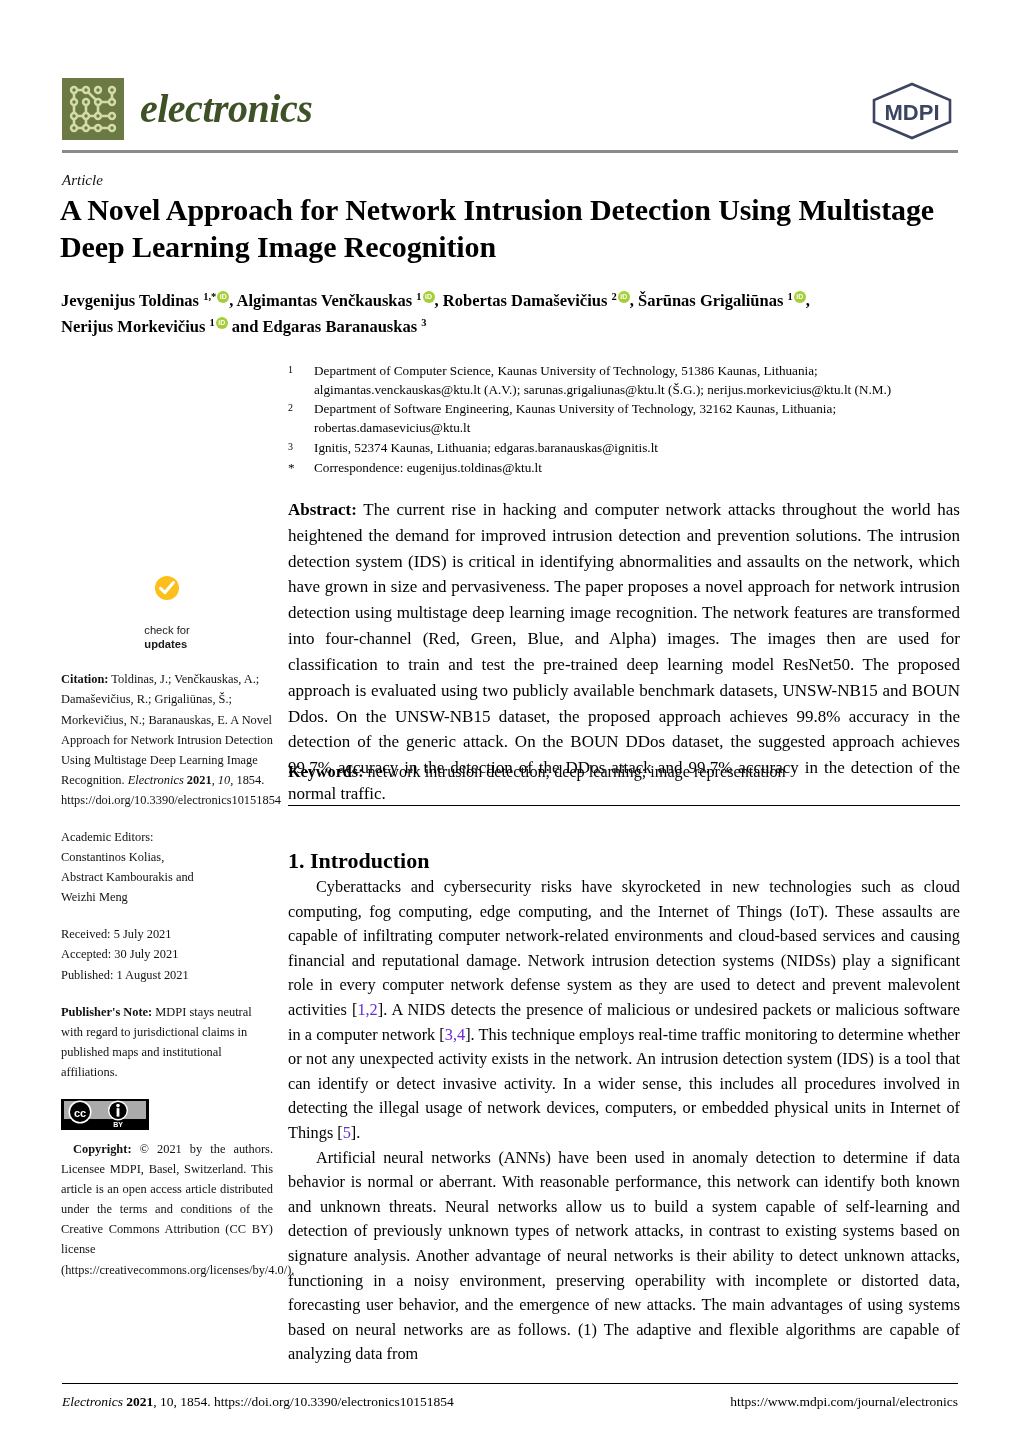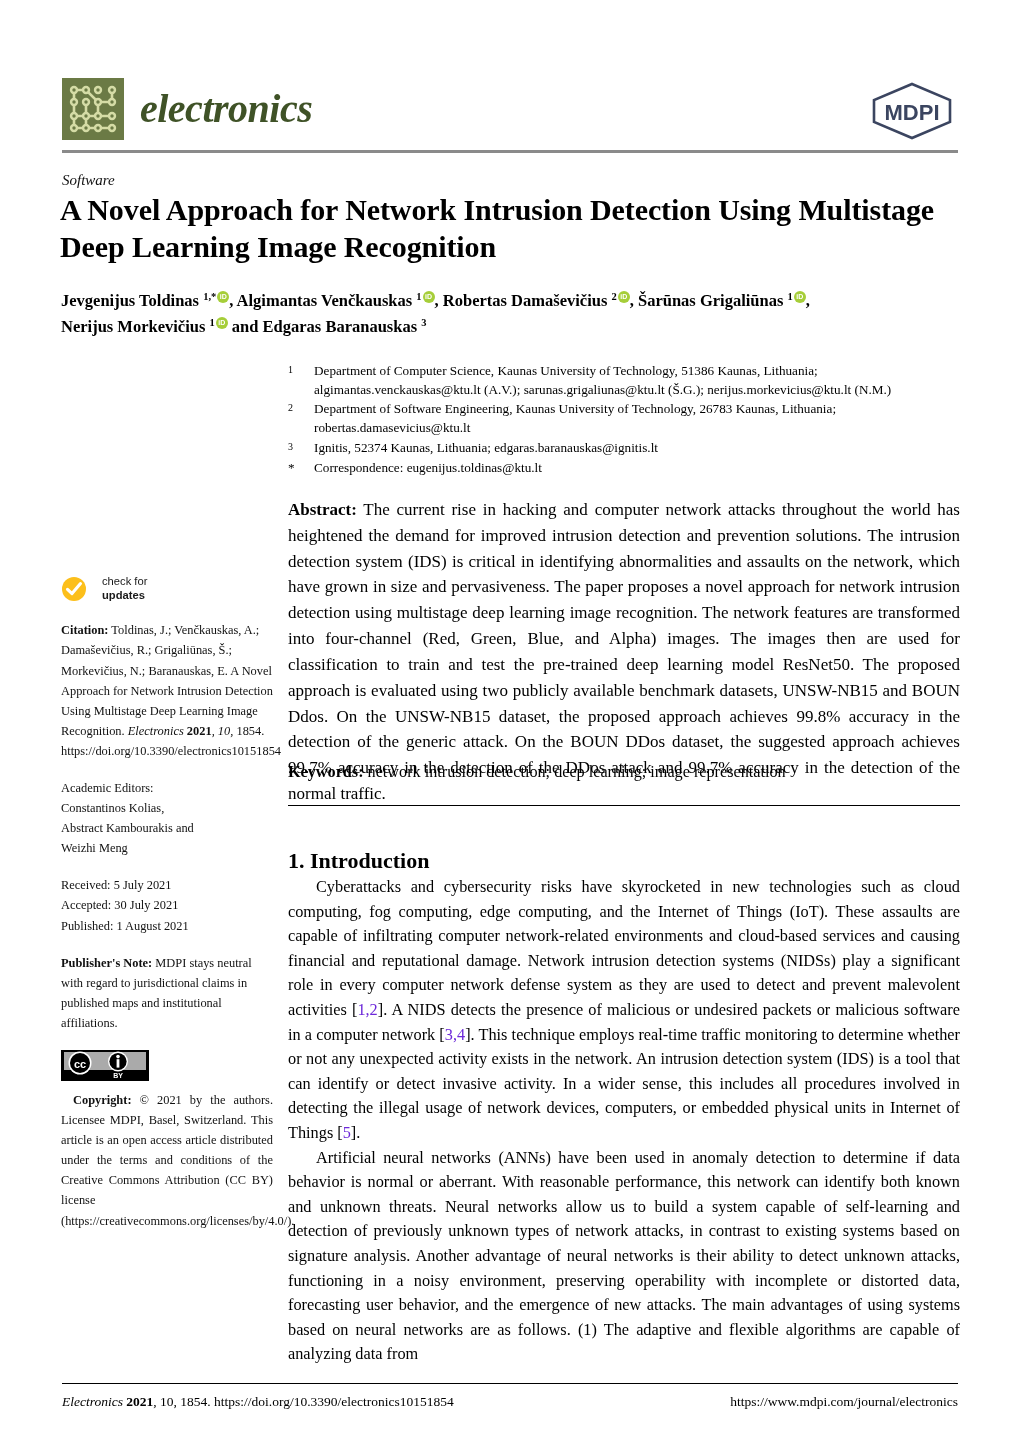--- a/index.html
+++ b/index.html
@@ -220,22 +220,23 @@
     top: 575px;
     width: 212px;
     font-family: "Liberation Serif", "DejaVu Serif", serif;
     font-size: 12.4px;
     line-height: 1.62;
     color: #111;
   }
   .cfu {
     display: flex;
     align-items: center;
-    gap: 15px;
+    gap: 23px;
     margin-bottom: 18px;
+    flex-direction: column;
   }
   .cfu-check {
     width: 26px; height: 26px;
     flex: none;
   }
   .cfu-text {
     font-family: "Liberation Sans", "DejaVu Sans", sans-serif;
     font-size: 11.2px;
     line-height: 1.22;
     color: #1a1a1a;
@@ -344,35 +345,35 @@
 
     <div class="mdpi-logo">
       <svg width="92" height="62" viewBox="0 0 92 62" aria-hidden="true">
         <path d="M46 4 L84 20 L84 42 L46 58 L8 42 L8 20 Z" fill="none" stroke="#3b4560" stroke-width="2.6"></path>
         <text x="46" y="40" text-anchor="middle" font-family="Liberation Sans, sans-serif" font-size="22" font-weight="700" fill="#3b4560">MDPI</text>
       </svg>
     </div>
   </div>
   <div class="header-rule"></div>
 
-  <div class="article-kicker">Software</div>
+  <div class="article-kicker">Article</div>
   <div class="paper-title">A Novel Approach for Network Intrusion Detection Using Multistage Deep Learning Image Recognition</div>
 
   <div class="authors">
     <span>Jevgenijus Toldinas </span><sup>1,*</sup><span class="orcid"></span><span>, Algimantas Venčkauskas </span><sup>1</sup><span class="orcid"></span><span>, Robertas Damaševičius </span><sup>2</sup><span class="orcid"></span><span>, Šarūnas Grigaliūnas </span><sup>1</sup><span class="orcid"></span><span>,</span><br><span>Nerijus Morkevičius </span><sup>1</sup><span class="orcid"></span><span> and Edgaras Baranauskas </span><sup>3</sup>
   </div>
 
   <div class="affiliations">
     <div class="aff-row">
       <div class="aff-marker">1</div>
       <div class="aff-text">Department of Computer Science, Kaunas University of Technology, 51386 Kaunas, Lithuania; algimantas.venckauskas@ktu.lt (A.V.); sarunas.grigaliunas@ktu.lt (Š.G.); nerijus.morkevicius@ktu.lt (N.M.)</div>
     </div>
     <div class="aff-row">
       <div class="aff-marker">2</div>
-      <div class="aff-text">Department of Software Engineering, Kaunas University of Technology, 26783 Kaunas, Lithuania; robertas.damasevicius@ktu.lt</div>
+      <div class="aff-text">Department of Software Engineering, Kaunas University of Technology, 32162 Kaunas, Lithuania; robertas.damasevicius@ktu.lt</div>
     </div>
     <div class="aff-row">
       <div class="aff-marker">3</div>
       <div class="aff-text">Ignitis, 52374 Kaunas, Lithuania; edgaras.baranauskas@ignitis.lt</div>
     </div>
     <div class="aff-row">
       <div class="aff-marker star">*</div>
       <div class="aff-text">Correspondence: eugenijus.toldinas@ktu.lt</div>
     </div>
   </div>

